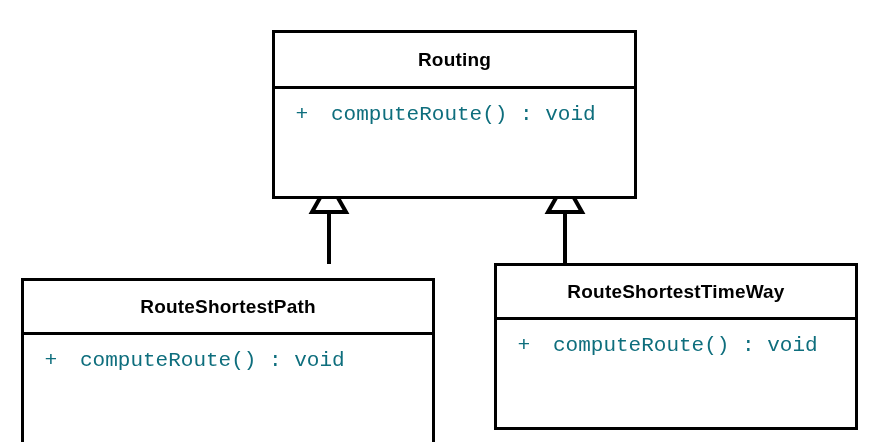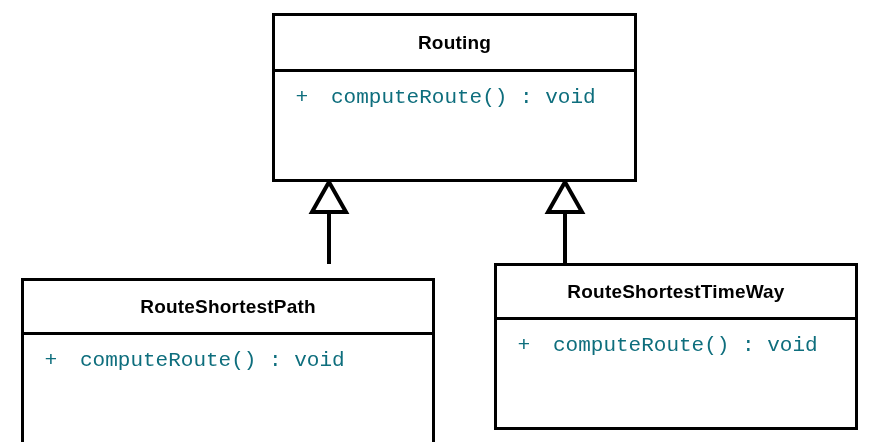--- a/index.html
+++ b/index.html
@@ -53,21 +53,21 @@
     font-weight: normal;
   }
   .uml-member-text {
     display: inline-block;
     font-family: Liberation Mono, monospace;
   }
 
   
   #class-routing {
     left: 272px;
-    top: 13px;
+    top: 30px;
     width: 365px;
     height: 169px;
   }
   #class-routing .uml-class-name {
     height: 56px;
     font-size: 19px;
   }
   #class-routing .uml-member {
     font-size: 21px;
     line-height: 30px;

